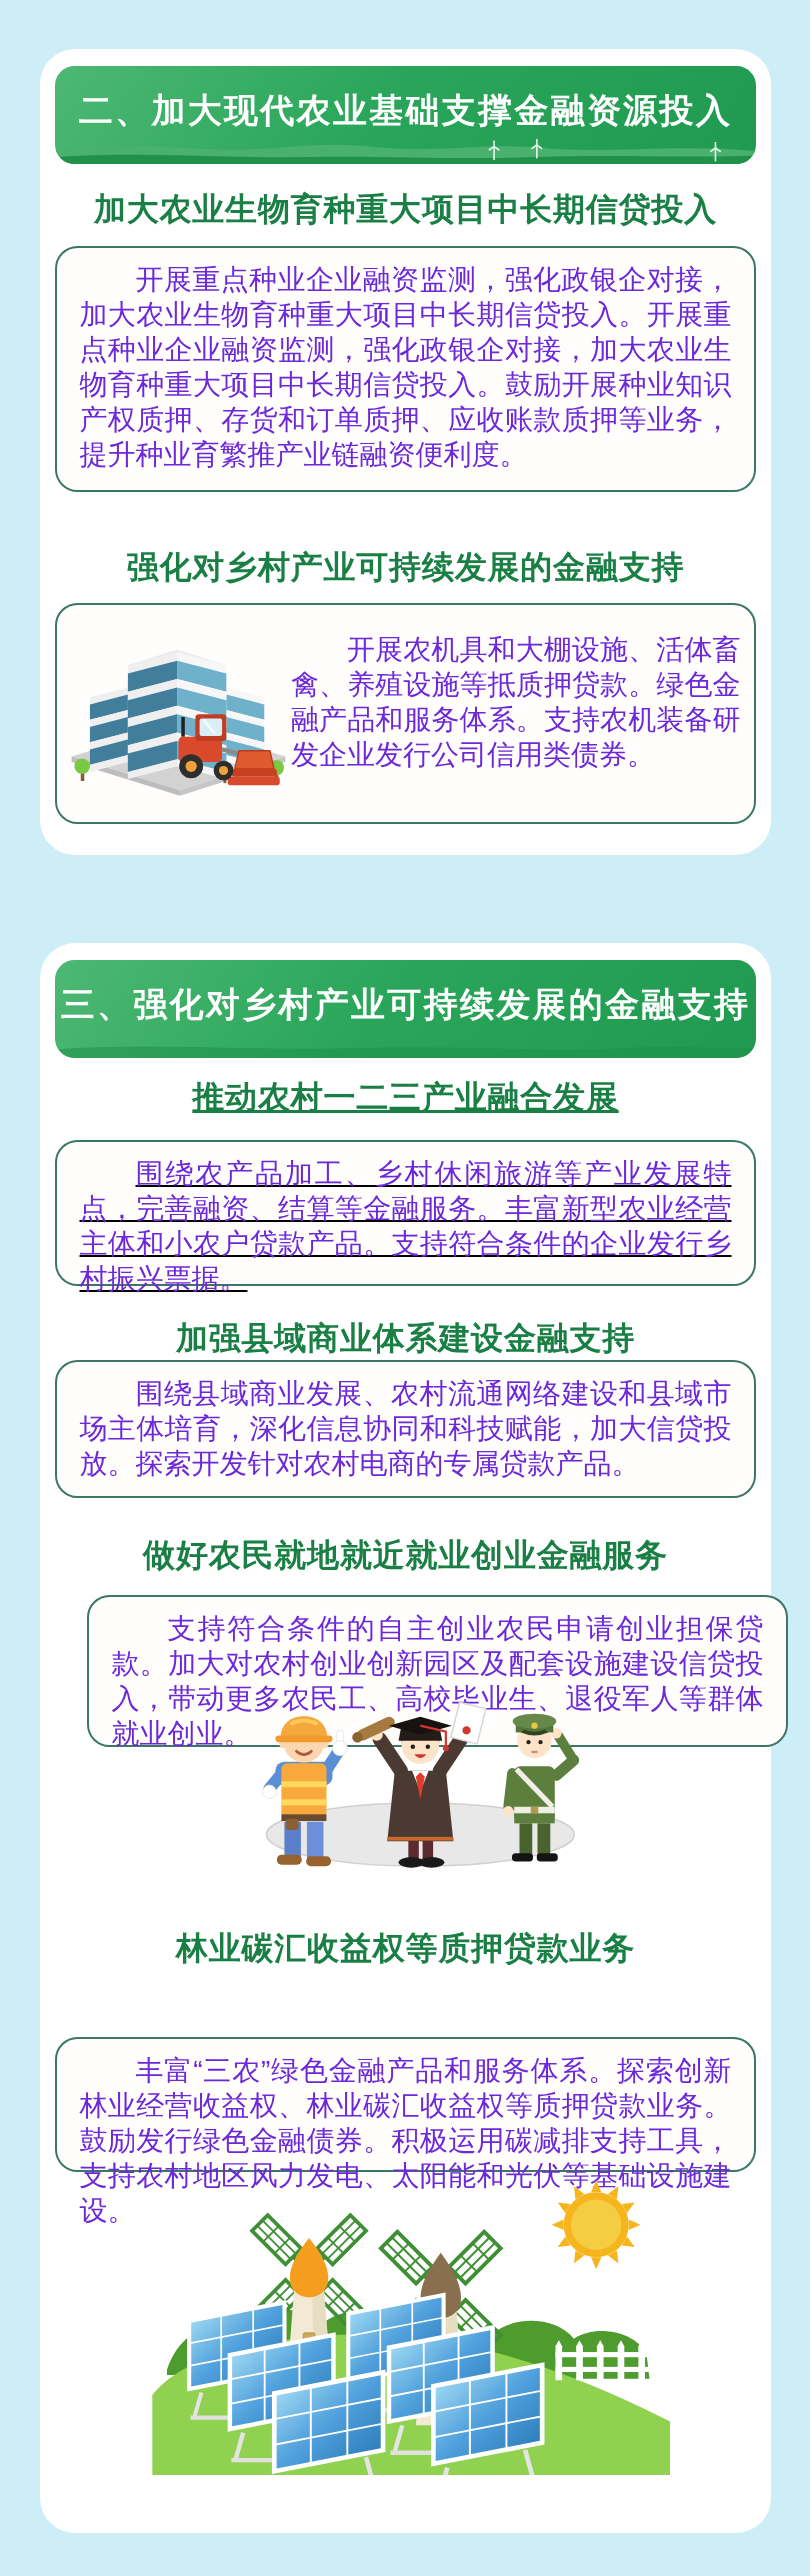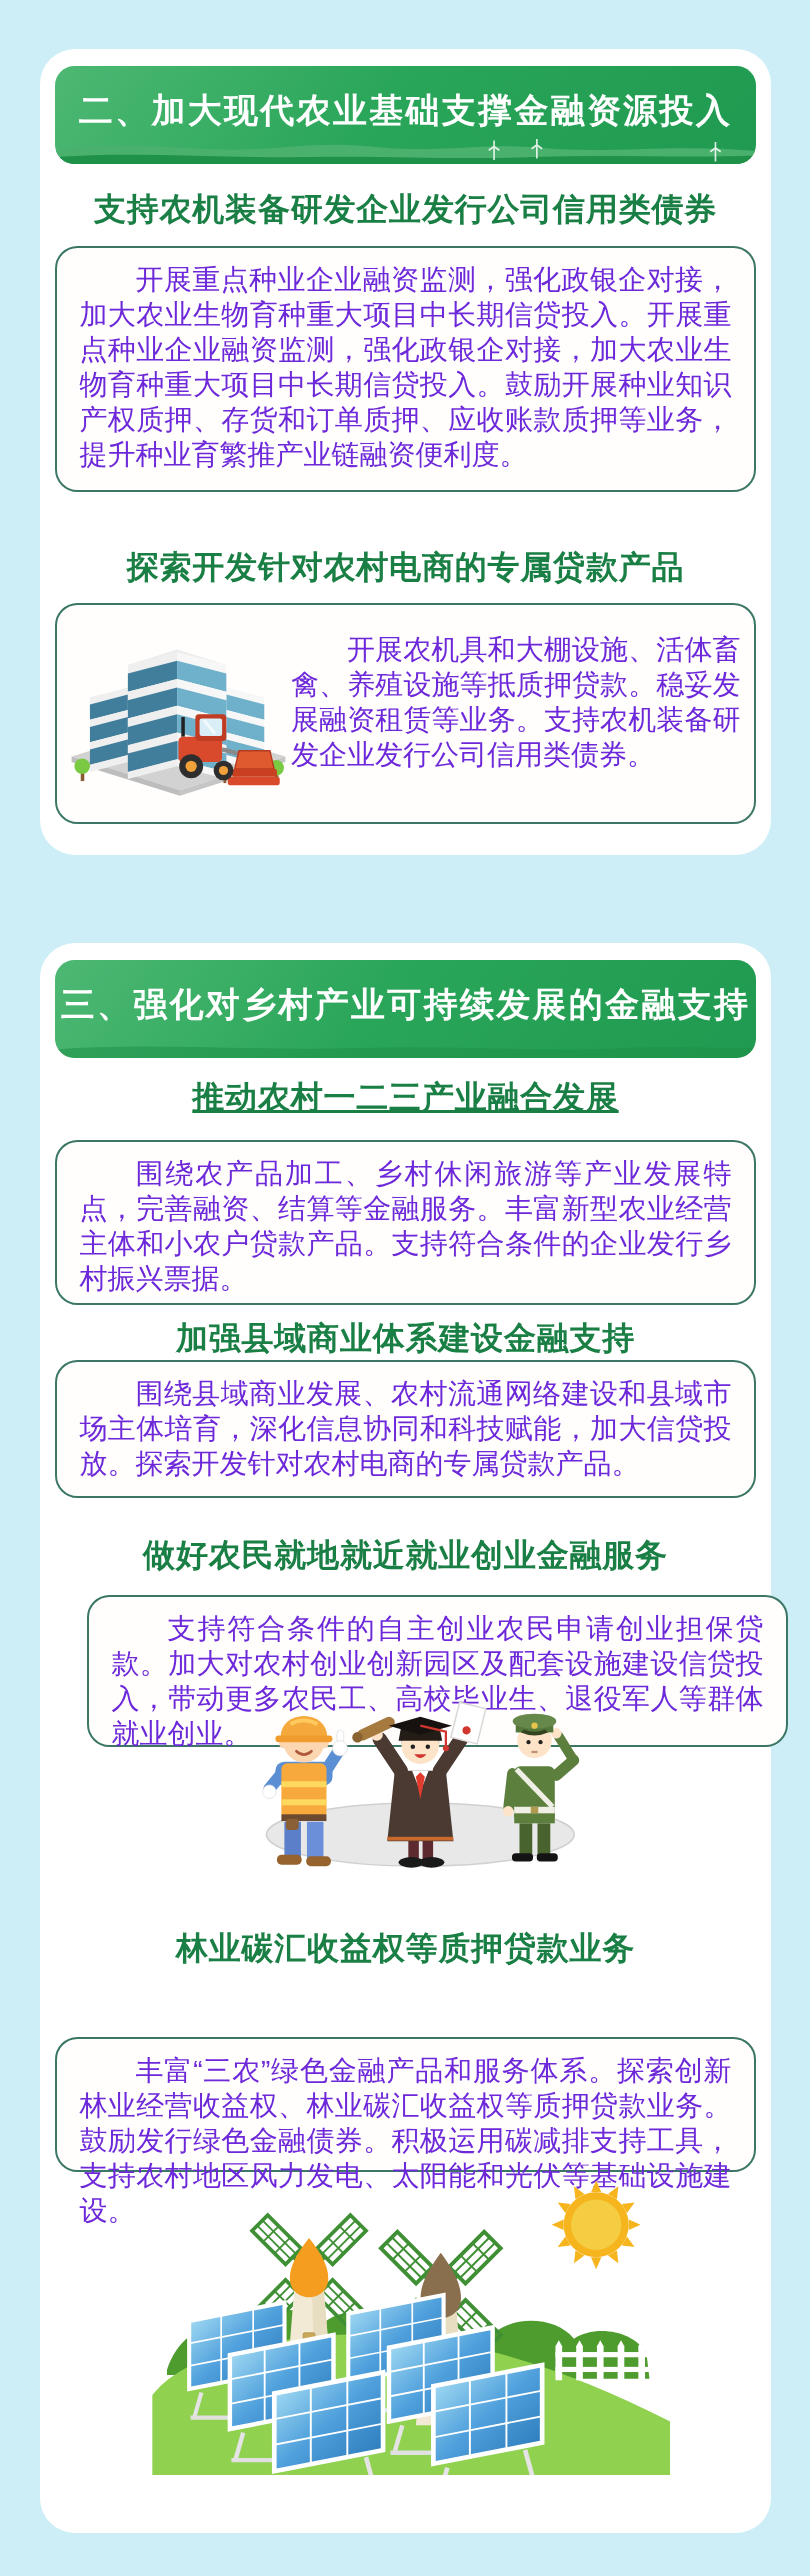--- a/index.html
+++ b/index.html
@@ -17,21 +17,21 @@
   .subtitle{position:absolute;left:0;width:100%;text-align:center;color:#1a7f44;
           font-weight:bold;font-size:32px;letter-spacing:0.8px;white-space:nowrap;}
   .textbox{position:absolute;left:15px;width:701px;border:2.3px solid #3c7766;border-radius:22.5px;
           box-sizing:border-box;padding:13.5px 22.5px 0 22.5px;background:#fffefd;}
   .textbox p{margin:0;font-size:28px;line-height:35px;color:#6d28d9;text-align:justify;
           text-indent:2em;letter-spacing:0px;}
   .s1{top:139px;} .bx1{top:197px;height:246px;}
   .s2{top:497px;} .bx2{top:554px;height:221px;display:flex;padding:10.5px 13.5px 0 9px;}
   .bx2 .illus{flex:0 0 225px;}
   .bx2 p{flex:1;padding-top:16.5px;}
-  .s3{top:133px;text-decoration:underline;} .bx3{top:197px;height:165px;}
+  .s3{top:133px;text-decoration:underline;} .bx3{top:197px;height:146px;text-decoration:underline;}
   .s4{top:366px;margin-top:8px;} .bx4{top:417px;height:138px;}
   .s5{top:591px;} .bx5{top:652px;height:152px;margin-left:32px;}
   .s6{top:984px;} .bx6{top:1094px;height:135px;}
   .figures{position:absolute;top:739px;left:50%;transform:translateX(-47%);width:353px;height:188px;}
   .energy{position:absolute;top:1221px;left:50%;transform:translateX(-49%);width:518px;height:311px;}
 </style>
 </head>
 <body>
 
 <div class="page">
@@ -53,27 +53,27 @@
           <line x1="642" y1="12" x2="635" y2="17"></line>
             <line x1="642" y1="12" x2="649" y2="17"></line>
           <line x1="880" y1="16" x2="880" y2="34"></line>
             <line x1="880" y1="16" x2="880" y2="8"></line>
           <line x1="880" y1="16" x2="873" y2="21"></line>
             <line x1="880" y1="16" x2="887" y2="21"></line>
         </g>
       </svg>
     </div>
 
-    <div class="subtitle s1">支持农机装备研发企业发行公司信用类债券</div>
+    <div class="subtitle s1">加大农业生物育种重大项目中长期信贷投入</div>
 
     <div class="textbox bx1">
       <p>开展重点种业企业融资监测，强化政银企对接，加大农业生物育种重大项目中长期信贷投入。开展重点种业企业融资监测，强化政银企对接，加大农业生物育种重大项目中长期信贷投入。鼓励开展种业知识产权质押、存货和订单质押、应收账款质押等业务，提升种业育繁推产业链融资便利度。</p>
     </div>
 
-    <div class="subtitle s2">探索开发针对农村电商的专属贷款产品</div>
+    <div class="subtitle s2">强化对乡村产业可持续发展的金融支持</div>
 
     <div class="textbox bx2">
       <svg class="illus" width="225" height="188" viewBox="0 0 320 260">
 
         <polygon points="8,196 158,150 312,196 162,244" fill="#d2d2d2"></polygon>
         <polygon points="8,196 8,204 162,252 162,244" fill="#bdbdbd"></polygon>
         <polygon points="312,196 312,204 162,252 162,244" fill="#c6c6c6"></polygon>
 
         <g>
           <polygon points="34,112 88,98 88,108 34,122" fill="#efefef"></polygon>
@@ -135,21 +135,21 @@
           <line x1="36" y1="16" x2="74" y2="26" stroke="#8a8a8a" stroke-width="6"></line>
           <polygon points="60,18 104,18 110,44 54,44" fill="#e05a30" stroke="#b63a20" stroke-width="2"></polygon>
           <rect x="50" y="44" width="64" height="11" rx="3" fill="#c8401f"></rect>
           <rect x="44" y="55" width="74" height="12" rx="4" fill="#d94a2c"></rect>
           <circle cx="-8" cy="40" r="17" fill="#2e2e2e"></circle>
             <circle cx="-8" cy="40" r="8" fill="#f0a13a"></circle>
           <circle cx="38" cy="46" r="14" fill="#2e2e2e"></circle>
             <circle cx="38" cy="46" r="6.5" fill="#f0a13a"></circle>
         </g>
       </svg>
-      <p>开展农机具和大棚设施、活体畜禽、养殖设施等抵质押贷款。稳妥发展融资租赁等业务。支持农机装备研发企业发行公司信用类债券。</p>
+      <p>开展农机具和大棚设施、活体畜禽、养殖设施等抵质押贷款。绿色金融产品和服务体系。支持农机装备研发企业发行公司信用类债券。</p>
     </div>
   </div>
 
   <div class="card card2">
 
     <div class="banner">
       <span class="banner-text">三、强化对乡村产业可持续发展的金融支持</span>
       <svg class="hills" viewBox="0 0 934 38" preserveAspectRatio="none" style="opacity:.55">
         <path d="M0,38 L0,26 C120,16 260,28 400,24 C540,20 640,30 760,24 C840,20 890,26 934,24 L934,38 Z" fill="#1f9149"></path>
       </svg>

